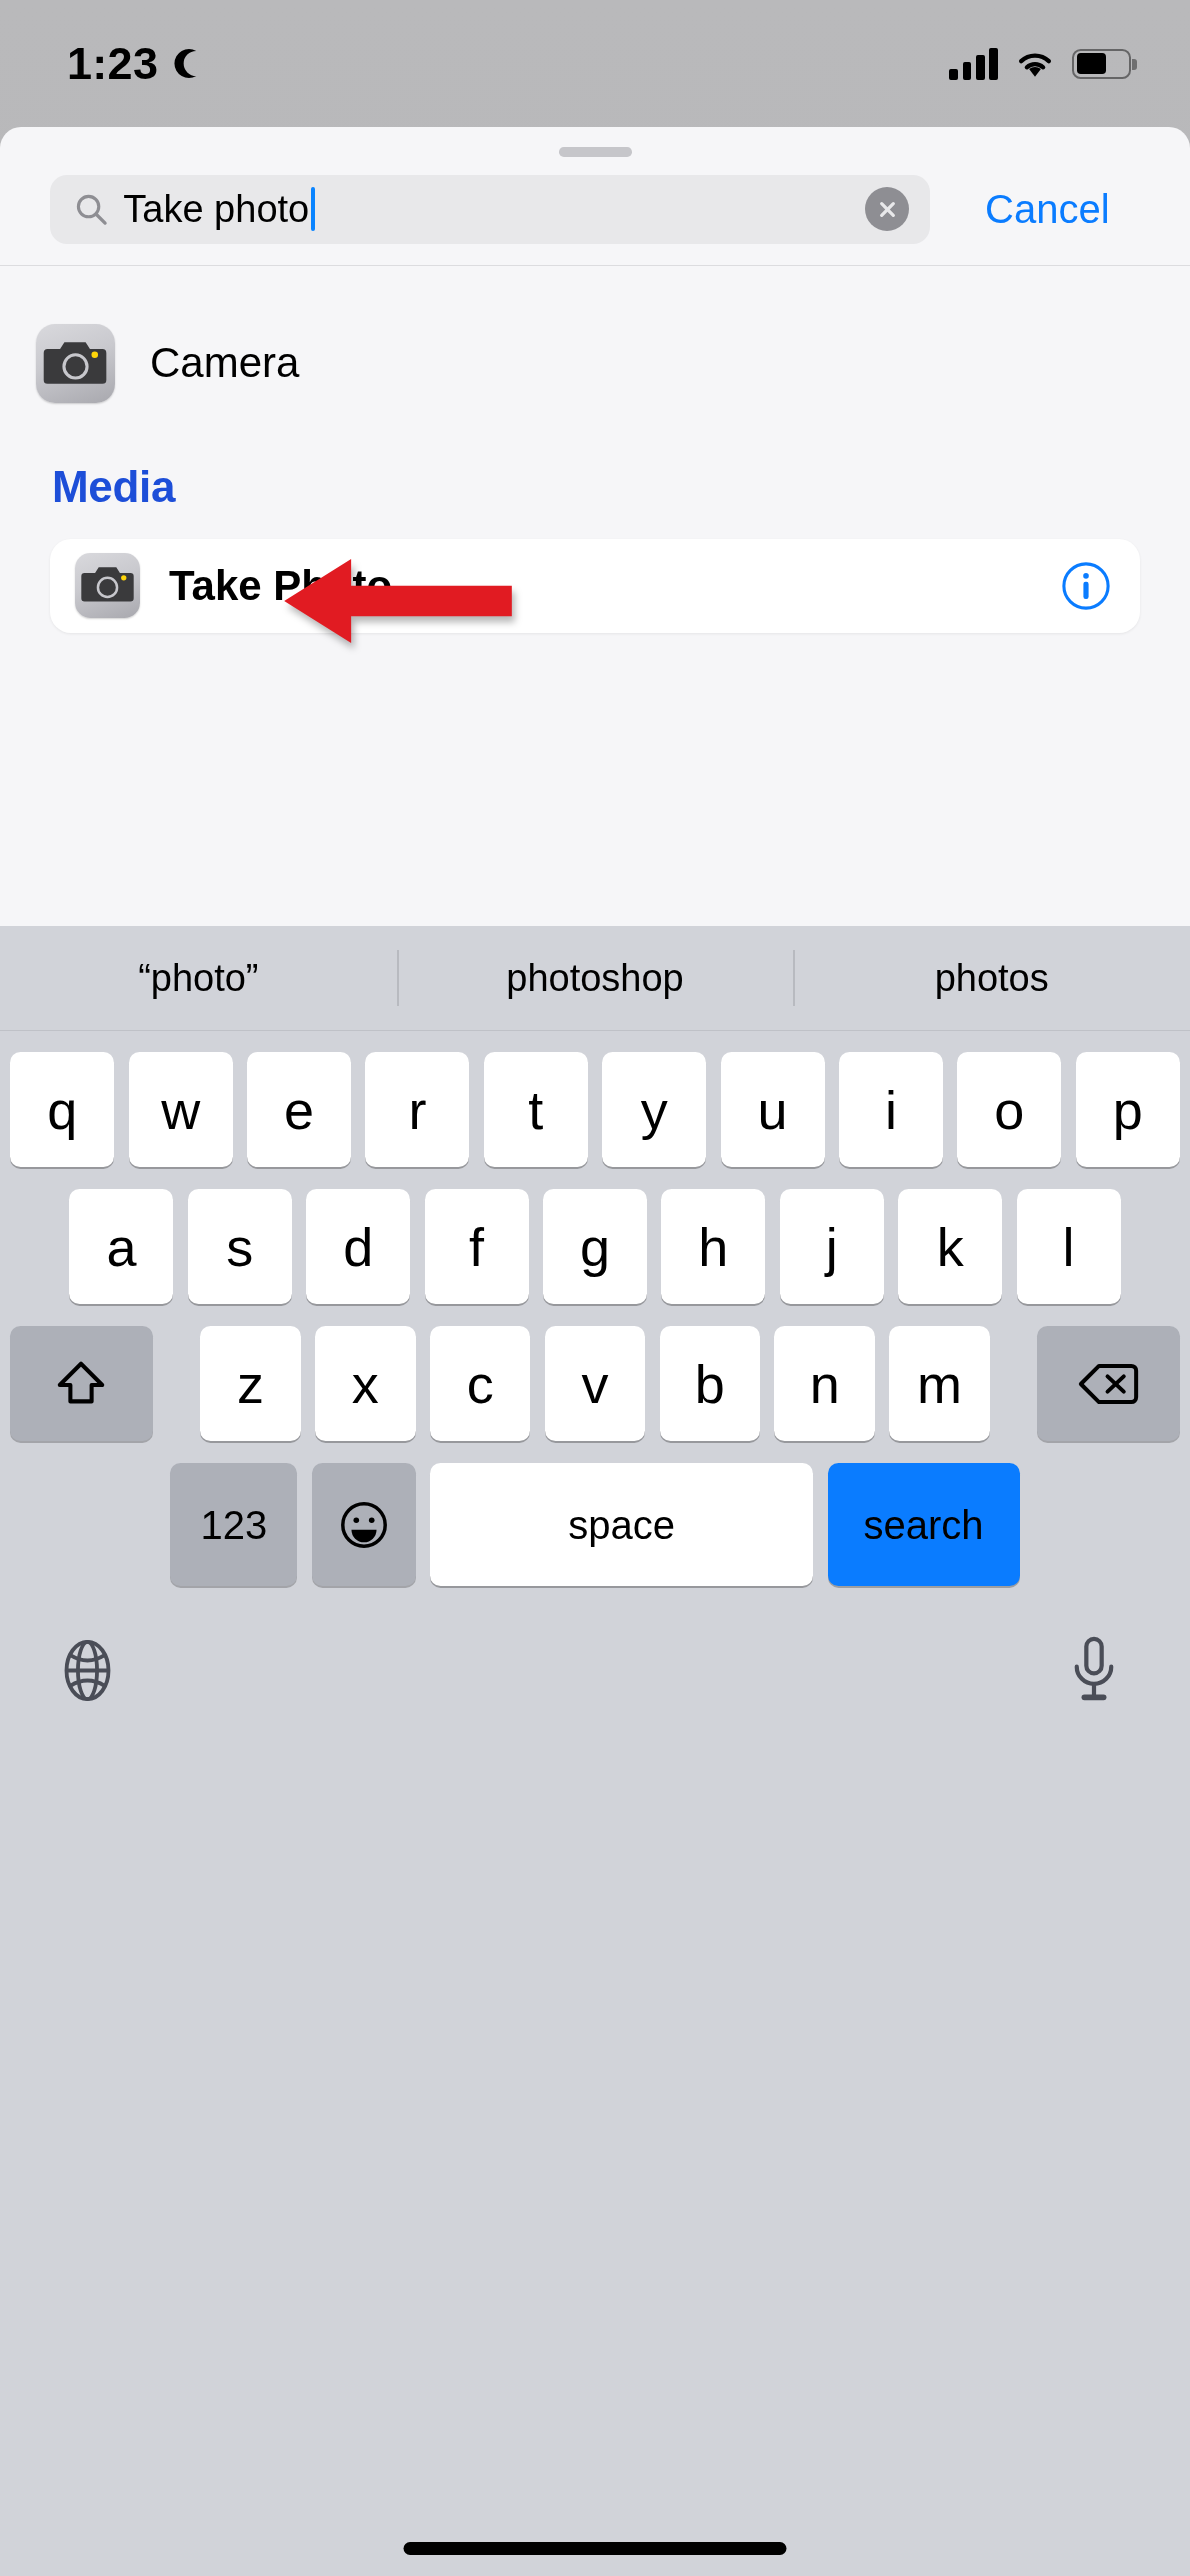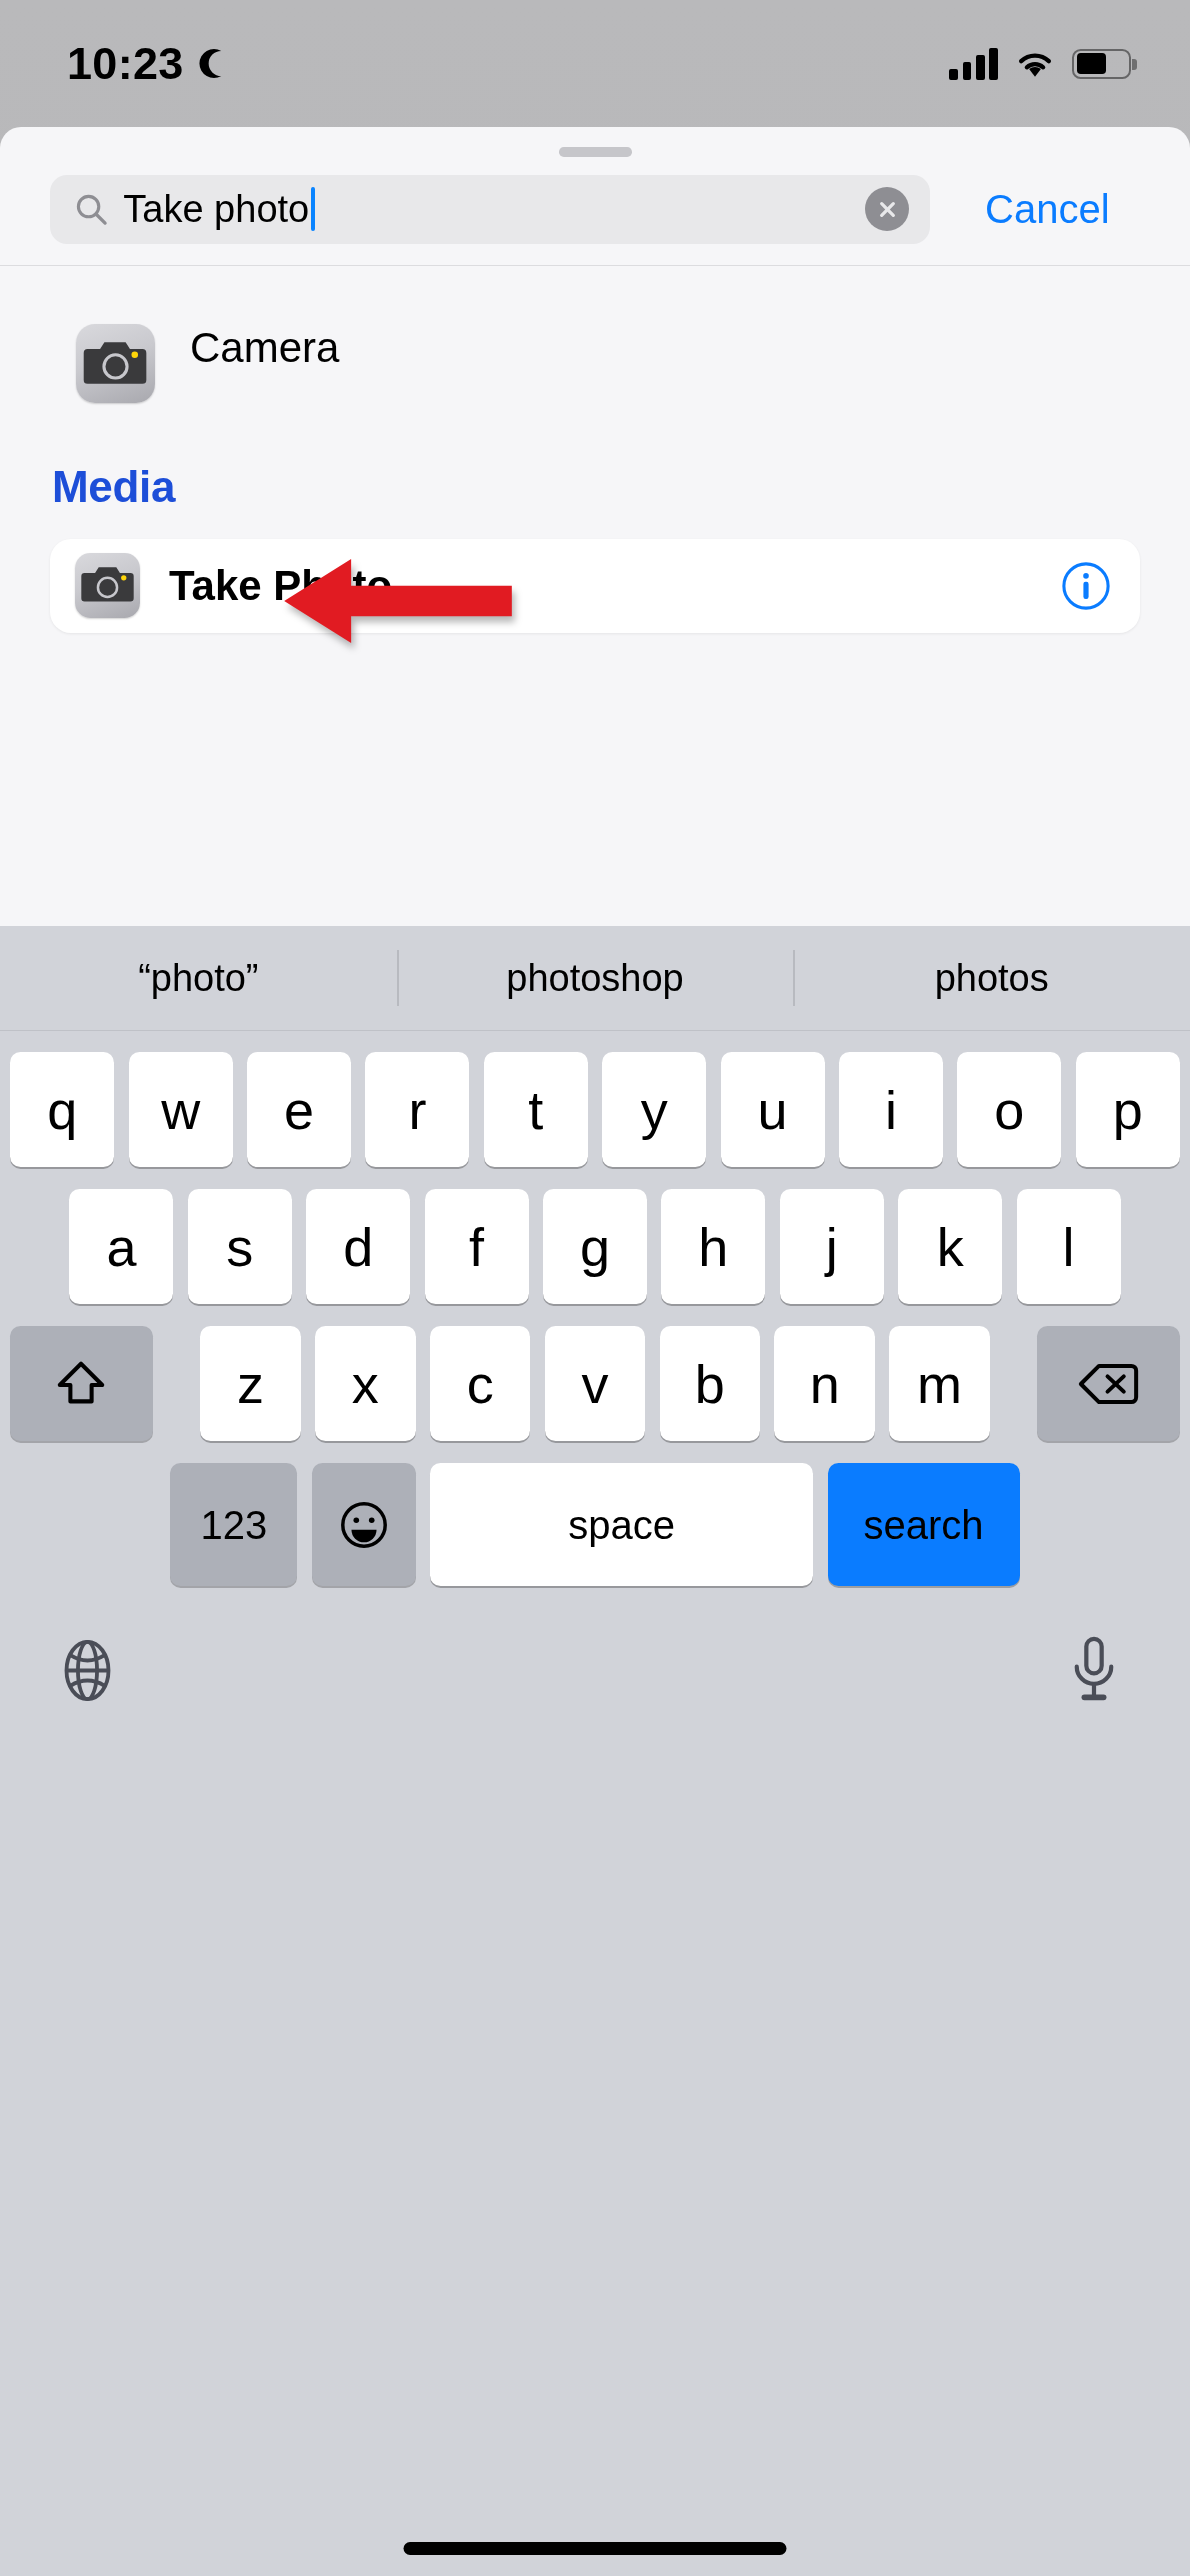--- a/index.html
+++ b/index.html
@@ -92,22 +92,22 @@
   }
   #cancelbtn{
     flex:1 1 auto; text-align:center; color:#0a7cff; font-size:40px; line-height:1;
     padding-left:9.6px;
   }
 
   #sheet-divider{ height:1px; background:#dcdcdf; margin-top:16.3px; }
 
   
   #approw{
-    display:flex; align-items:flex-start; gap:35px;
-    padding:58px 0 0 76px;
+    display:flex; align-items:center; gap:35px;
+    padding:58px 0 0 36px;
   }
   .appicon{
     width:79px; height:79px; border-radius:19px;
     background:linear-gradient(160deg,#d9d9dd 0%, #c9c9ce 45%, #a8a8ae 100%);
     display:flex; align-items:center; justify-content:center;
     box-shadow:0 1px 1.9px rgba(0,0,0,.18);
     flex:0 0 auto;
   }
   .appicon.small{ width:65px; height:65px; border-radius:15.3px; }
   .approw-label{ font-size:42px; color:#000; }
@@ -192,21 +192,21 @@
     width:383px; height:13.4px; border-radius:6.7px; background:#000;
   }
 </style>
 </head>
 <body>
 
 <div id="backdrop"></div>
 
 <div id="statusbar">
   <div class="sb-left">
-    <div class="sb-time">10:23</div>
+    <div class="sb-time">1:23</div>
     <svg class="sb-moon" viewBox="0 0 34 34">
       <path d="M25 4 A15 15 0 1 0 25 30 A12.5 12.5 0 0 1 25 4 Z" fill="#000"></path>
     </svg>
   </div>
   <div class="sb-right">
     <div class="signal">
       <i></i>
         <i></i>
         <i></i>
         <i></i>

